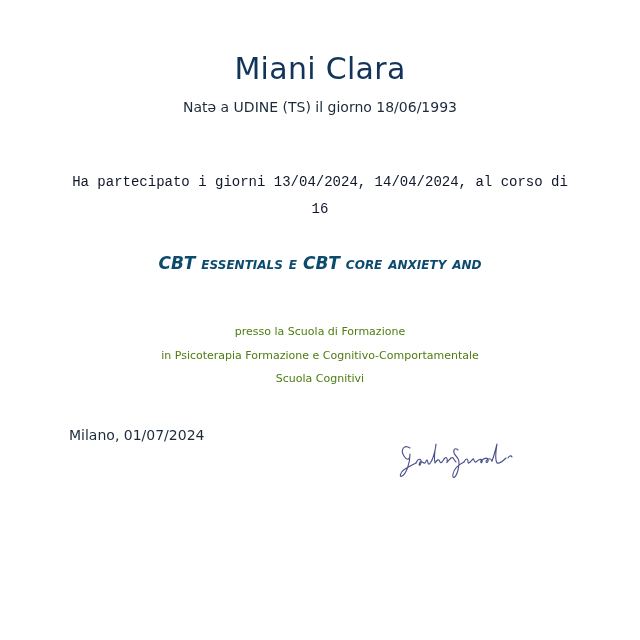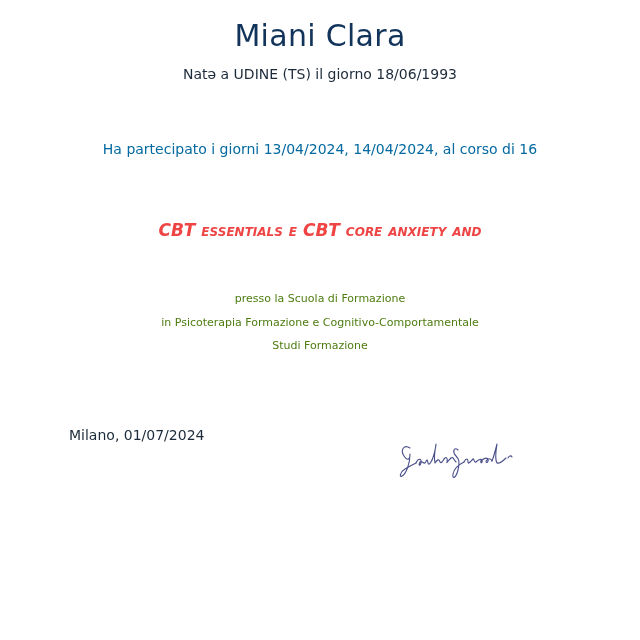--- a/index.html
+++ b/index.html
@@ -1,26 +1,26 @@
 <!DOCTYPE html>
 <html><head>
   <meta charset="utf-8">
   <style>
     html, body { margin: 0; padding: 0; background: #ffffff; }
     body {
       width: 640px; height: 640px; position: relative; overflow: hidden;
       font-family: "DejaVu Sans", sans-serif; color: #1c2b3a;
     }
-    .abs { position: absolute; left: 0; width: 640px; text-align: center; }
+    .abs { position: absolute; left: 0; width: 640px; text-align: center; margin-top: 33px; }
     .name { top: 18px; font-size: 30px; color: #12345a; letter-spacing: 0.3px; }
     .born { top: 66px; font-size: 14px; color: #1c2b3a; }
-    .attend { top: 136px; font-size: 14px; line-height: 27px; left: 60px; width: 520px; color: #0369a1; }
+    .attend { top: 136px; font-size: 14px; line-height: 27px; left: 60px; width: 520px; color: #0f172a; font-family: Liberation Mono, monospace; }
     .course {
       top: 218px; left: 100px; width: 440px; font-size: 17px; line-height: 24px;
-      font-weight: bold; font-style: italic; color: #ef4444; font-variant: small-caps;
+      font-weight: bold; font-style: italic; color: #0c4a6e; font-variant: small-caps;
     }
     .school { top: 287px; font-size: 11px; line-height: 23.5px; color: #4d7c0f; }
     .place { position: absolute; left: 69px; top: 427px; font-size: 14px; color: #1c2b3a; text-align: center; }
     .sig { position: absolute; left: 396px; top: 436px; width: 130px; height: 46px; }
   </style>
 </head>
 <body>
 
 <div>
   <div class="abs name">Miani Clara</div>
@@ -30,21 +30,21 @@
     <div>Ha partecipato i giorni  13/04/2024,  14/04/2024,  al corso di 16</div>
   </div>
 
   <div class="abs course">
     <div>CBT essentials e CBT core anxiety and</div>
   </div>
 
   <div class="abs school">
     <div>presso la Scuola di Formazione</div>
     <div>in Psicoterapia Formazione e Cognitivo-Comportamentale</div>
-    <div>Studi Formazione</div>
+    <div>Scuola Cognitivi</div>
   </div>
 
   <div class="place">Milano, 01/07/2024</div>
 
   <svg class="sig" viewBox="0 0 130 46">
     <g fill="none" stroke="#4a4f8a" stroke-width="1.1" stroke-linecap="round" stroke-linejoin="round">
       <path d="M14 12 C8 8, 4 14, 8 20 C11 25, 14 24, 14 18 C14 28, 10 38, 6 40 C3 42, 4 36, 9 33 C14 30, 18 28, 20 27"></path>
       <path d="M20 27 C22 22, 26 22, 25 27 C24 30, 22 30, 24 26 C26 24, 27 28, 29 27 C31 24, 31 22, 32 27 C33 30, 35 26, 36 24"></path>
       <path d="M36 24 C38 20, 40 10, 40 8 C39 14, 38 24, 39 27 C41 24, 43 22, 44 26 C45 28, 47 25, 48 23"></path>
       <path d="M48 23 C50 20, 52 22, 51 26 C50 28, 53 24, 55 22 C57 20, 58 24, 60 26"></path>

